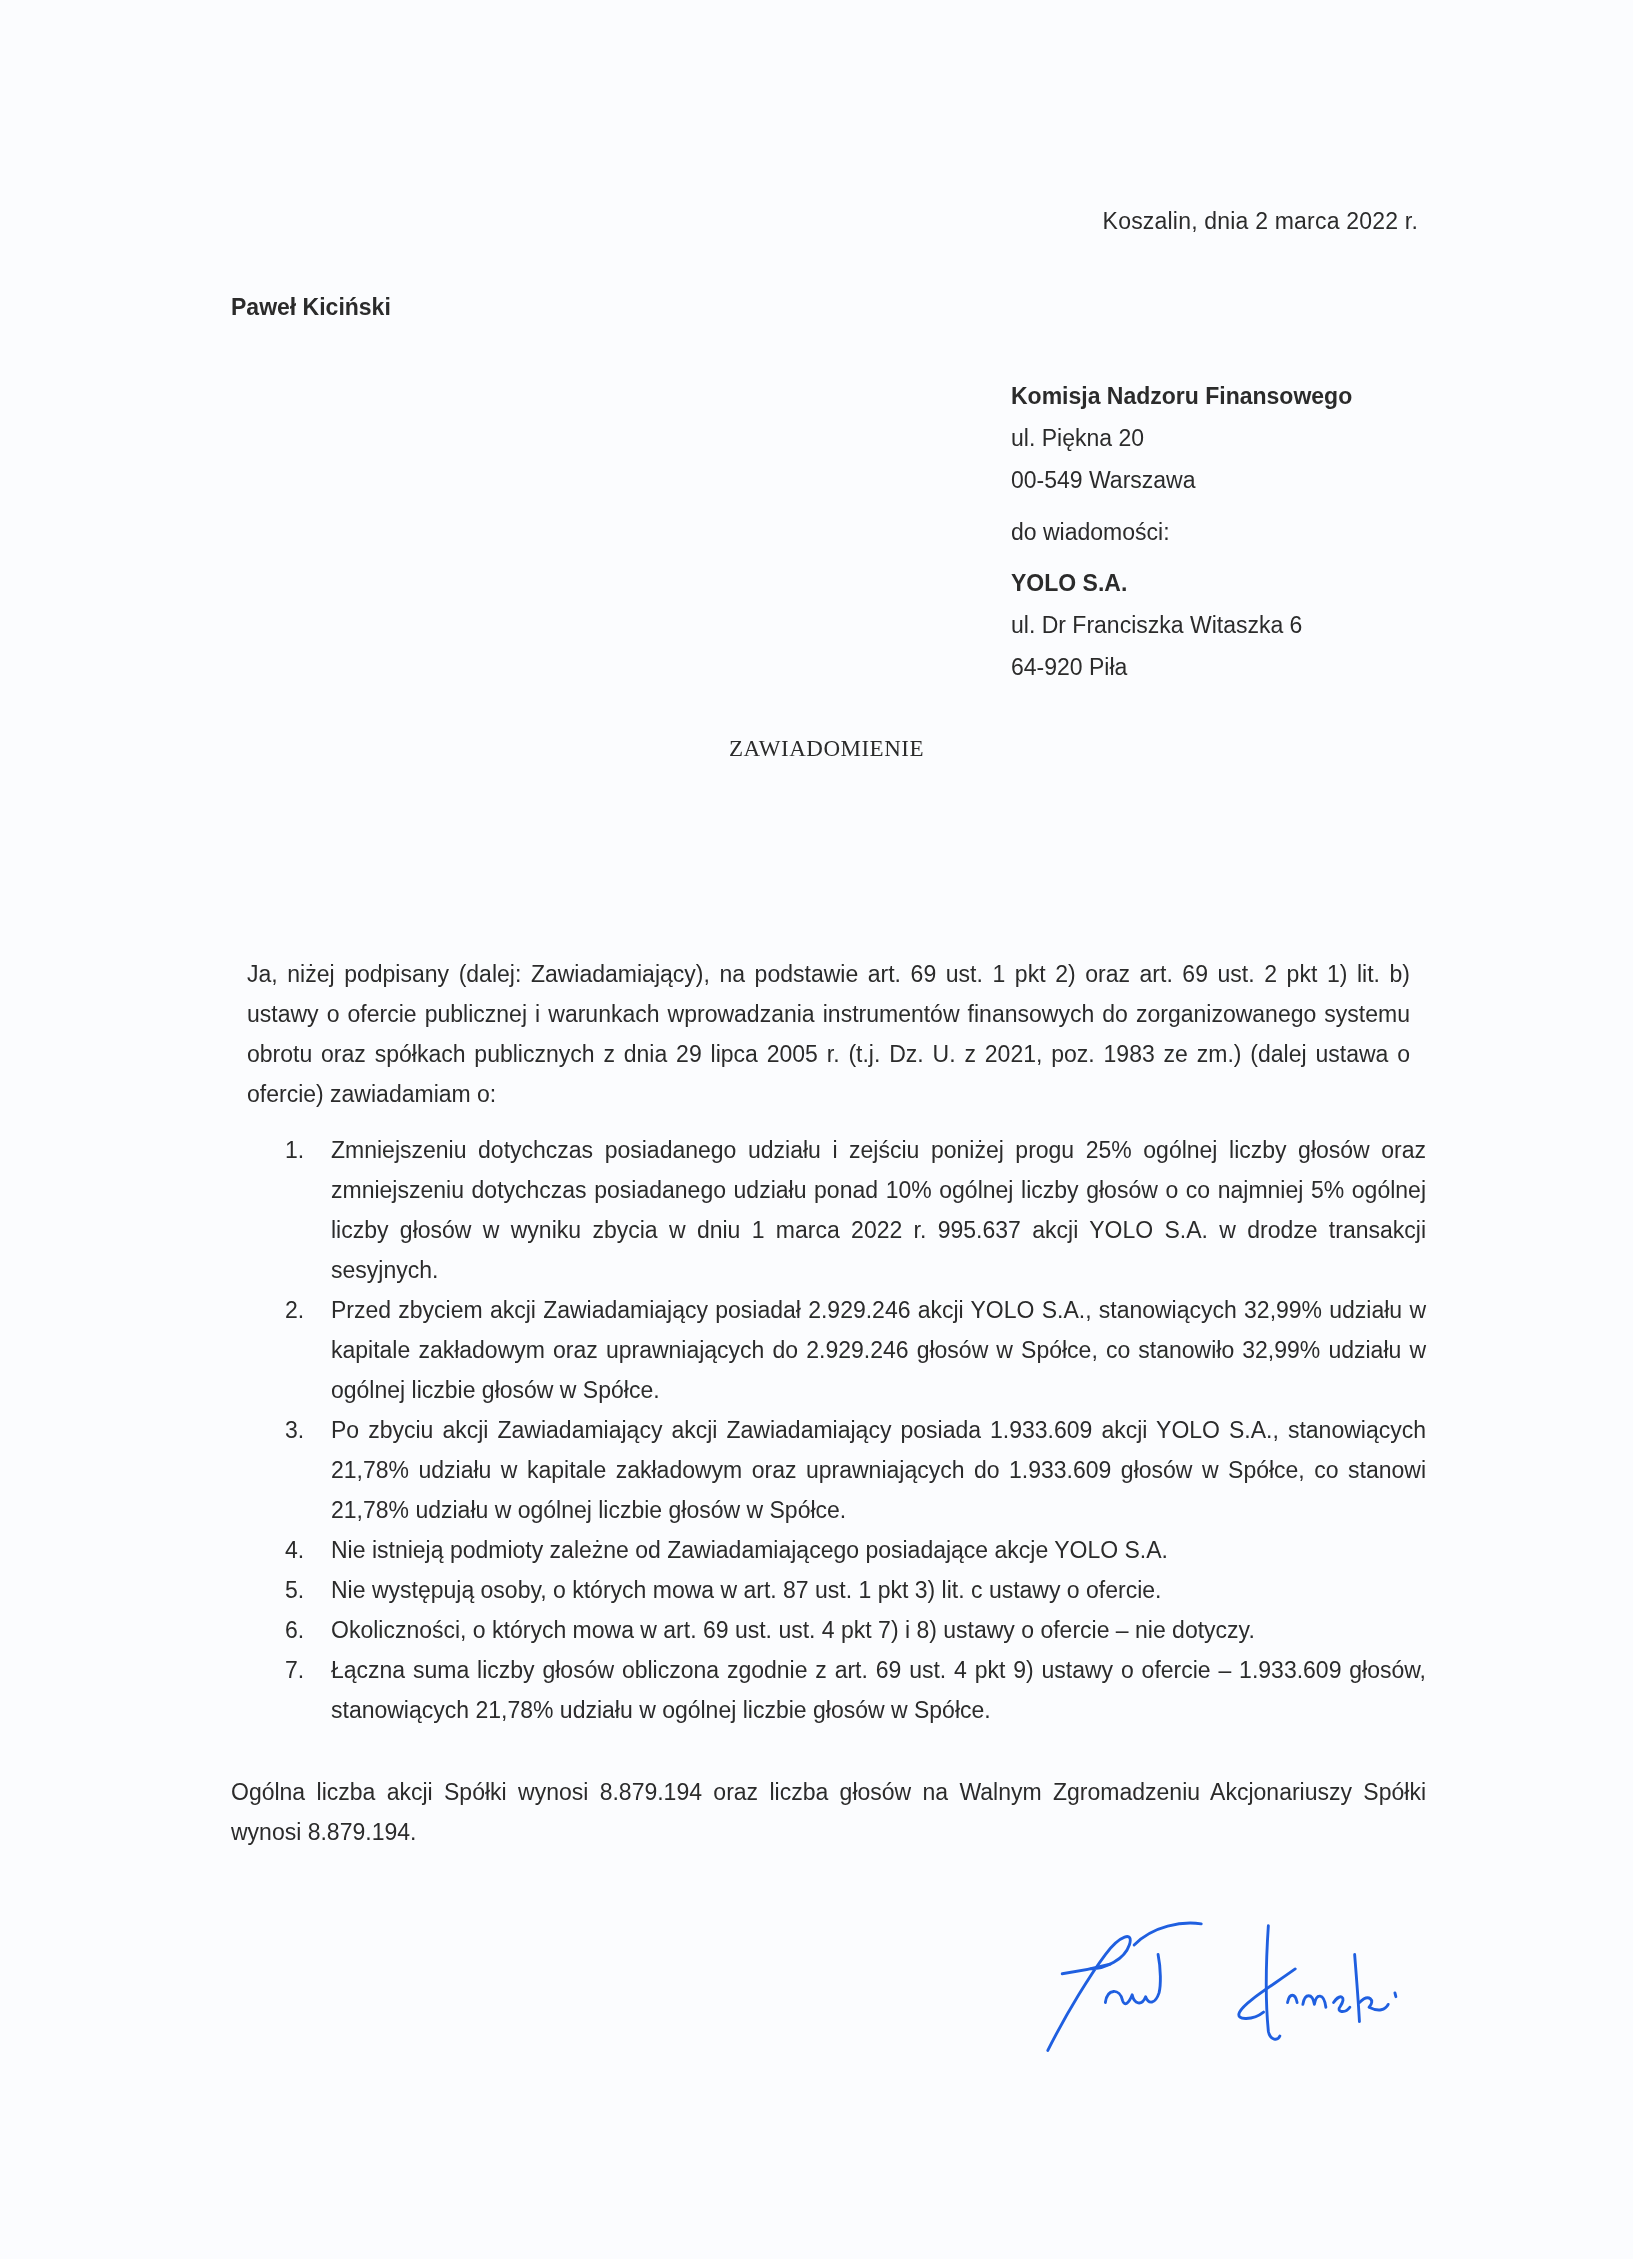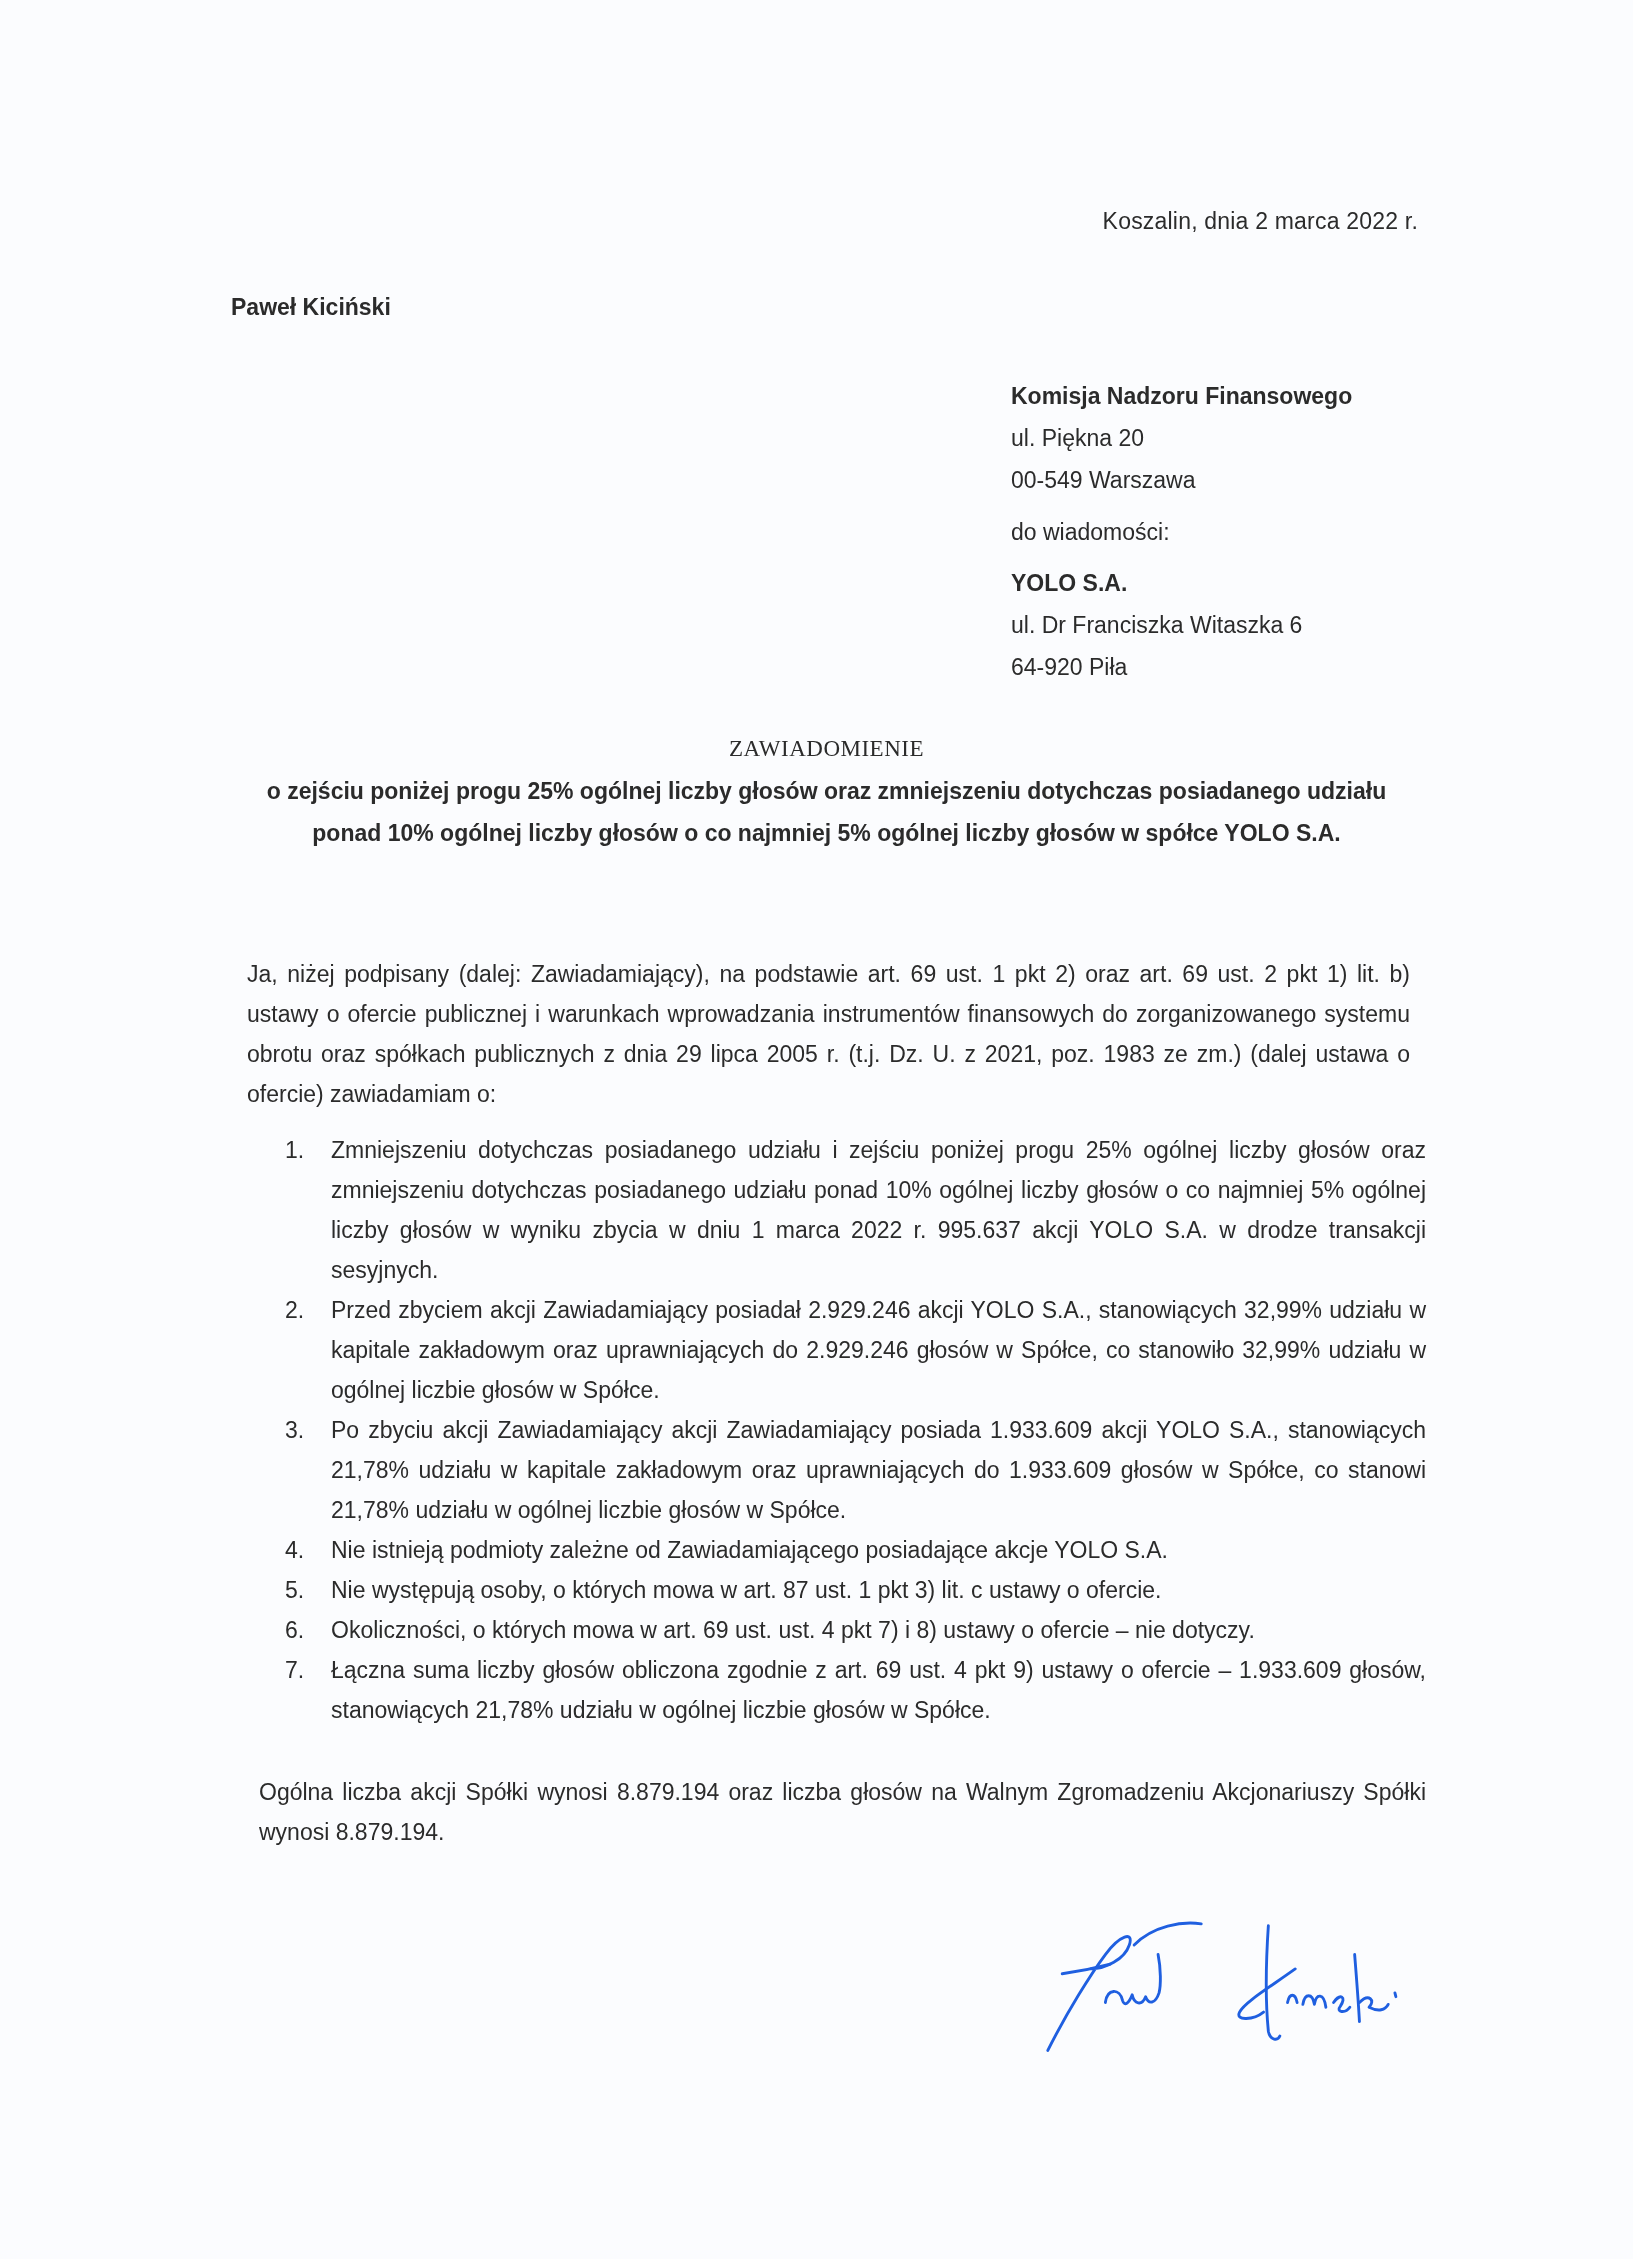--- a/index.html
+++ b/index.html
@@ -84,21 +84,20 @@
       text-align: justify;
     }
     ol.points li .num {
       position: absolute;
       left: 54px;
       top: 0;
     }
     .closing {
       margin-top: 42px;
       text-align: justify;
-      margin-left: 28px;
     }
     .signature {
       position: absolute;
       left: 1038px;
       top: 1897px;
       width: 384px;
       height: 163px;
     }
   </style>
 </head>
@@ -117,21 +116,20 @@
     <div class="gap"></div>
     <div>do wiadomości:</div>
     <div class="gap"></div>
     <div class="bold">YOLO S.A.</div>
     <div>ul. Dr Franciszka Witaszka 6</div>
     <div>64-920 Piła</div>
   </div>
 
   <div class="title-block">
     <div class="heading">ZAWIADOMIENIE</div>
-    <div class="subject">o zejściu poniżej progu 25% ogólnej liczby głosów oraz zmniejszeniu dotychczas posiadanego udziału ponad 10% ogólnej liczby głosów o co najmniej 5% ogólnej liczby głosów w spółce YOLO S.A.</div>
   </div>
 
   <div class="body-text">
     <p class="intro">Ja, niżej podpisany (dalej: Zawiadamiający), na podstawie art. 69 ust. 1 pkt 2) oraz art. 69 ust. 2 pkt 1) lit. b) ustawy o ofercie publicznej i warunkach wprowadzania instrumentów finansowych do zorganizowanego systemu obrotu oraz spółkach publicznych z dnia 29 lipca 2005 r. (t.j. Dz. U. z 2021, poz. 1983 ze zm.) (dalej ustawa o ofercie) zawiadamiam o:</p>
     <ol class="points">
       <li><span class="num">1.</span><span>Zmniejszeniu dotychczas posiadanego udziału i zejściu poniżej progu 25% ogólnej liczby głosów oraz zmniejszeniu dotychczas posiadanego udziału ponad 10% ogólnej liczby głosów o co najmniej 5% ogólnej liczby głosów w wyniku zbycia w dniu 1 marca 2022 r. 995.637 akcji YOLO S.A. w drodze transakcji sesyjnych.</span></li>
       <li><span class="num">2.</span><span>Przed zbyciem akcji Zawiadamiający posiadał 2.929.246 akcji YOLO S.A., stanowiących 32,99% udziału w kapitale zakładowym oraz uprawniających do 2.929.246 głosów w Spółce, co stanowiło 32,99% udziału w ogólnej liczbie głosów w Spółce.</span></li>
       <li><span class="num">3.</span><span>Po zbyciu akcji Zawiadamiający akcji Zawiadamiający posiada 1.933.609 akcji YOLO S.A., stanowiących 21,78% udziału w kapitale zakładowym oraz uprawniających do 1.933.609 głosów w Spółce, co stanowi 21,78% udziału w ogólnej liczbie głosów w Spółce.</span></li>
       <li><span class="num">4.</span><span>Nie istnieją podmioty zależne od Zawiadamiającego posiadające akcje YOLO S.A.</span></li>
       <li><span class="num">5.</span><span>Nie występują osoby, o których mowa w art. 87 ust. 1 pkt 3) lit. c ustawy o ofercie.</span></li>

